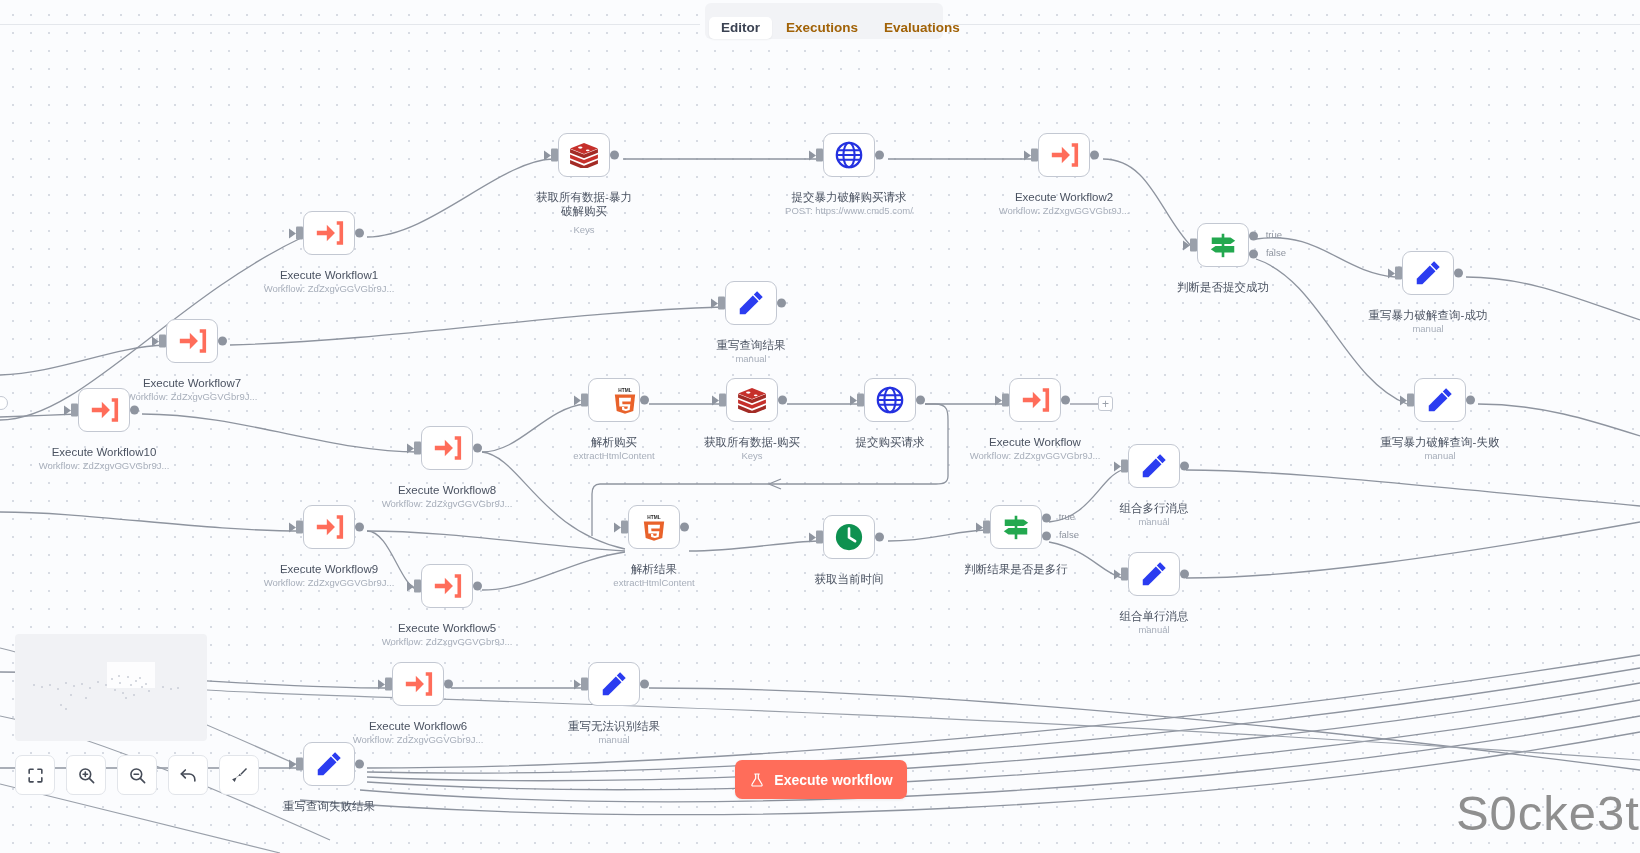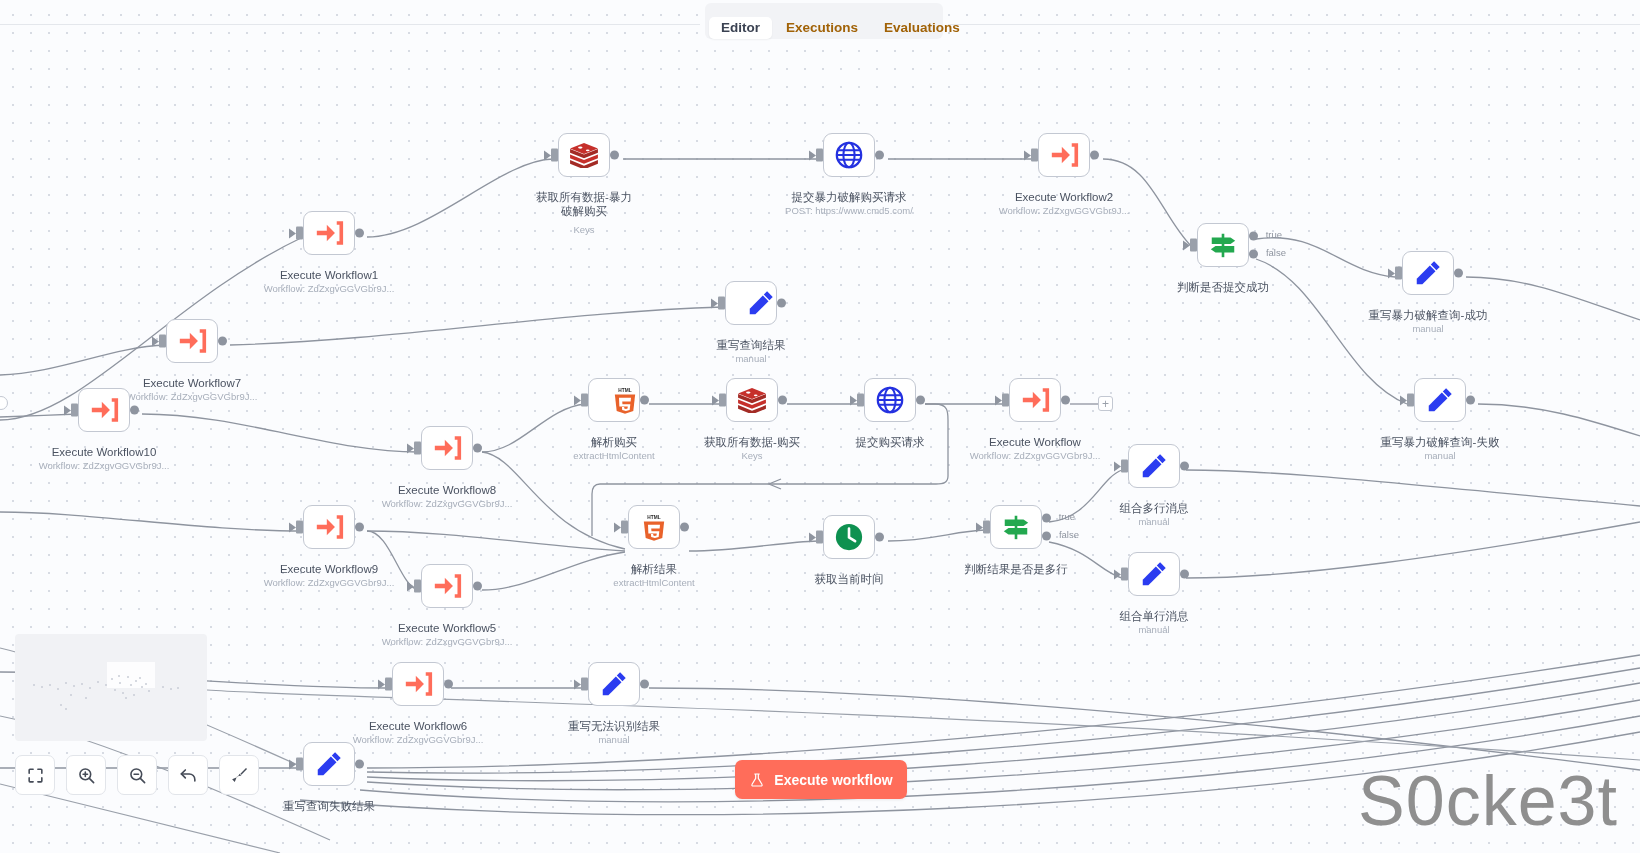--- a/index.html
+++ b/index.html
@@ -124,22 +124,22 @@
     position:absolute; left:735px; top:760px; width:172px; height:39px;
     background:#ff6d5a; border-radius:7px; color:#fff;
     display:flex; align-items:center; justify-content:center; gap:9px;
     font-size:14px; font-weight:600; z-index:45;
     box-shadow:0 1px 3px rgba(0,0,0,.08);
   }
   #execbtn svg { width:16px; height:16px; }
 
   
   #watermark {
-    position:absolute; right:22px; bottom:12px;
-    font-size:70px; color:#8f8f8f; letter-spacing:1px; z-index:20;
+    position:absolute; right:0; bottom:12px;
+    font-size:49px; color:#8f8f8f; letter-spacing:1px; z-index:20;
     font-family:"Liberation Sans", sans-serif;
   }
 </style>
 </head>
 <body>
 
 <div id="canvas">
 
   <svg id="edges" viewBox="0 0 1640 853" preserveAspectRatio="none">
 
@@ -329,21 +329,21 @@
     <svg class="ico ico-exec" viewBox="0 0 32 28">
       <path d="M2 14h14" stroke="#ff6d5a" stroke-width="5"></path>
       <path d="M13 5l9 9-9 9z" fill="#ff6d5a"></path>
       <path d="M24 3h5v22h-5" fill="none" stroke="#ff6d5a" stroke-width="4"></path>
     </svg>
     <span class="port-out"></span>
     <span class="lbl">Execute Workflow10</span>
     <span class="sub s1">Workflow: ZdZxgvGGVGbr9J...</span>
   </div>
 
-  <div class="node" style="left:725px; top:281px;justify-content:flex-end;">
+  <div class="node" style="left:725px; top:281px;">
     <span class="port-in"></span>
     <svg class="ico" viewBox="0 0 32 32">
       <path d="M22.5 3.5l6 6-3.5 3.5-6-6z" fill="#2b3cf0"></path>
       <path d="M18 8l6 6L10 28H4v-6z" fill="#2b3cf0"></path>
     </svg>
     <span class="port-out"></span>
     <span class="lbl">重写查询结果</span>
     <span class="sub s1">manual</span>
   </div>
 

